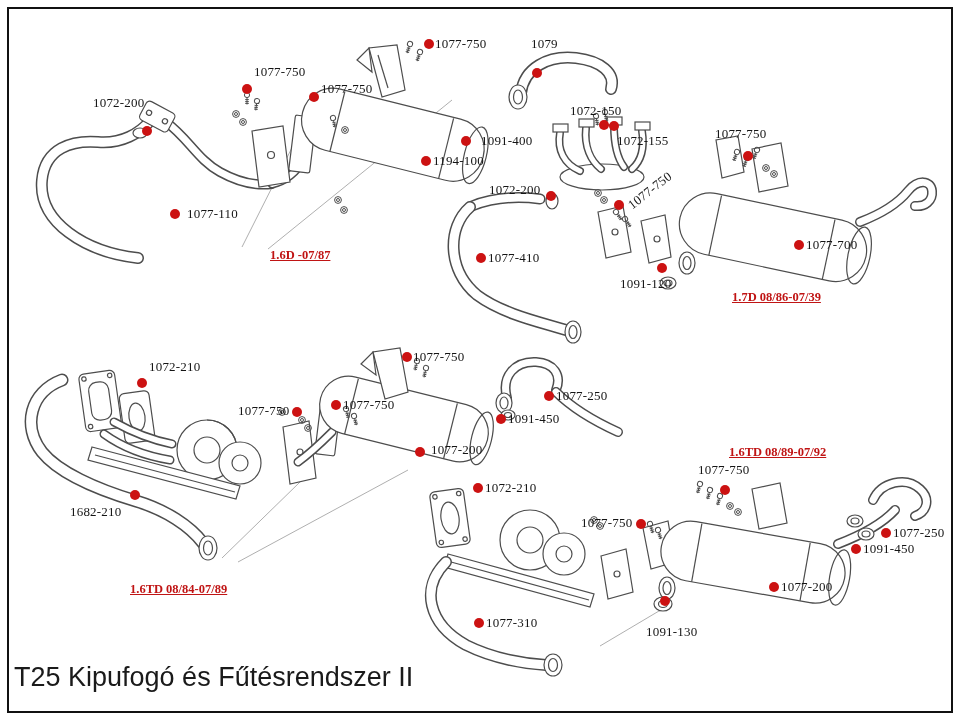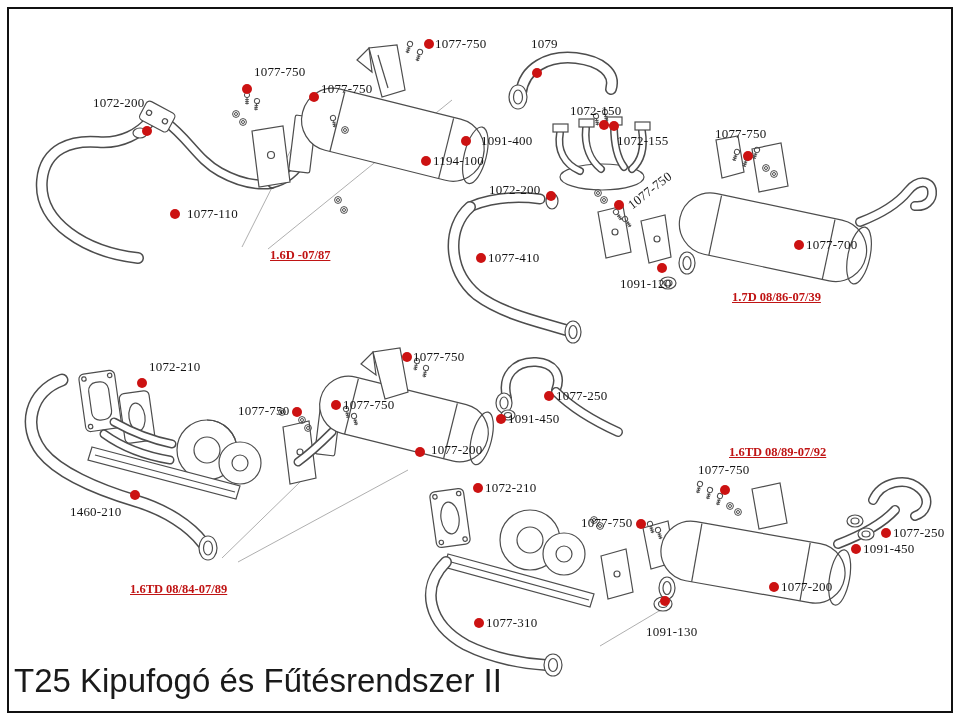--- a/index.html
+++ b/index.html
@@ -20,21 +20,21 @@
   .dot{
     position:absolute;width:10px;height:10px;border-radius:50%;
     background:var(--dot-red,#cc1212);
   }
   .variant-label{
     position:absolute;font-size:12.5px;font-weight:bold;white-space:nowrap;
     color:var(--variant-red,#c01414);text-decoration:underline;line-height:14px;
   }
   .title{
     position:absolute;left:14px;top:662px;
-    font-family:"Liberation Sans",sans-serif;font-size:33px;
+    font-family:"Liberation Sans",sans-serif;font-size:27px;
     color:var(--title-black,#1a1a1a);
   }
 </style>
 </head>
 <body>
 
 <div class="page">
 
   <svg class="art" width="960" height="720" viewBox="0 0 960 720">
     <defs>
@@ -297,21 +297,21 @@
       <span class="part-label" style="left: 409px; top: 350px;">1077-750</span>
       <span class="dot" style="left: 133px; top: 378px;"></span>
       <span class="part-label" style="left: 145px; top: 360px;">1072-210</span>
       <span class="dot" style="left: 327px; top: 400px;"></span>
       <span class="part-label" style="left: 339px; top: 398px;">1077-750</span>
       <span class="dot" style="left: 288px; top: 407px;"></span>
       <span class="part-label" style="left: 234px; top: 404px;">1077-750</span>
       <span class="dot" style="left: 411px; top: 447px;"></span>
       <span class="part-label" style="left: 427px; top: 443px;">1077-200</span>
       <span class="dot" style="left: 126px; top: 490px;"></span>
-      <span class="part-label" style="left: 66px; top: 505px;">1460-210</span>
+      <span class="part-label" style="left: 66px; top: 505px;">1682-210</span>
       <span class="dot" style="left: 540px; top: 391px;"></span>
       <span class="part-label" style="left: 552px; top: 389px;">1077-250</span>
       <span class="dot" style="left: 492px; top: 414px;"></span>
       <span class="part-label" style="left: 504px; top: 412px;">1091-450</span>
       <span class="dot" style="left: 716px; top: 485px;"></span>
       <span class="part-label" style="left: 694px; top: 463px;">1077-750</span>
       <span class="dot" style="left: 469px; top: 483px;"></span>
       <span class="part-label" style="left: 481px; top: 481px;">1072-210</span>
       <span class="dot" style="left: 632px; top: 519px;"></span>
       <span class="part-label" style="left: 577px; top: 516px;">1077-750</span>

